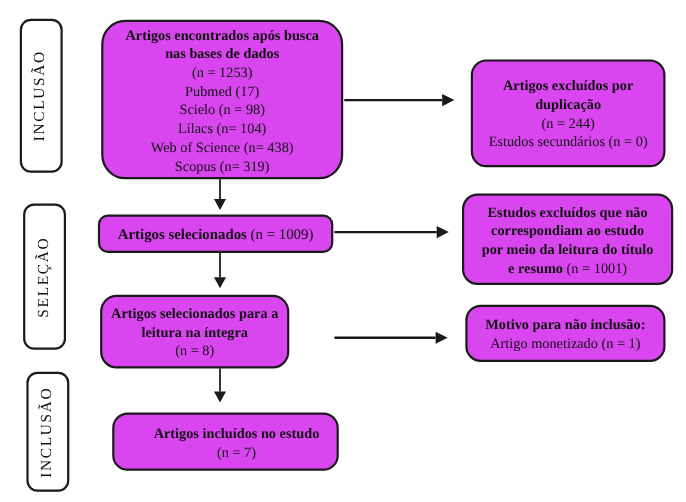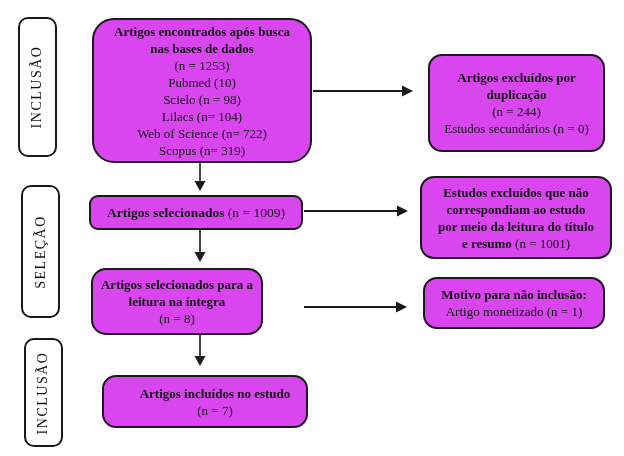--- a/index.html
+++ b/index.html
@@ -79,24 +79,24 @@
     <span>SELEÇÃO</span>
   </div>
   <div class="stage" id="stage-3">
     <span>INCLUSÃO</span>
   </div>
 
   <div class="box" id="box-found">
     <div class="line b">Artigos encontrados após busca</div>
     <div class="line b">nas bases de dados</div>
     <div class="line">(n = 1253)</div>
-    <div class="line">Pubmed (10)</div>
+    <div class="line">Pubmed (17)</div>
     <div class="line">Scielo (n = 98)</div>
     <div class="line">Lilacs (n= 104)</div>
-    <div class="line">Web of Science (n= 722)</div>
+    <div class="line">Web of Science (n= 438)</div>
     <div class="line">Scopus (n= 319)</div>
   </div>
 
   <div class="box" id="box-selected">
     <div class="line"><span class="b">Artigos selecionados</span> <span>(n = 1009)</span></div>
   </div>
 
   <div class="box" id="box-fulltext">
     <div class="line b">Artigos selecionados para a</div>
     <div class="line b">leitura na íntegra</div>

